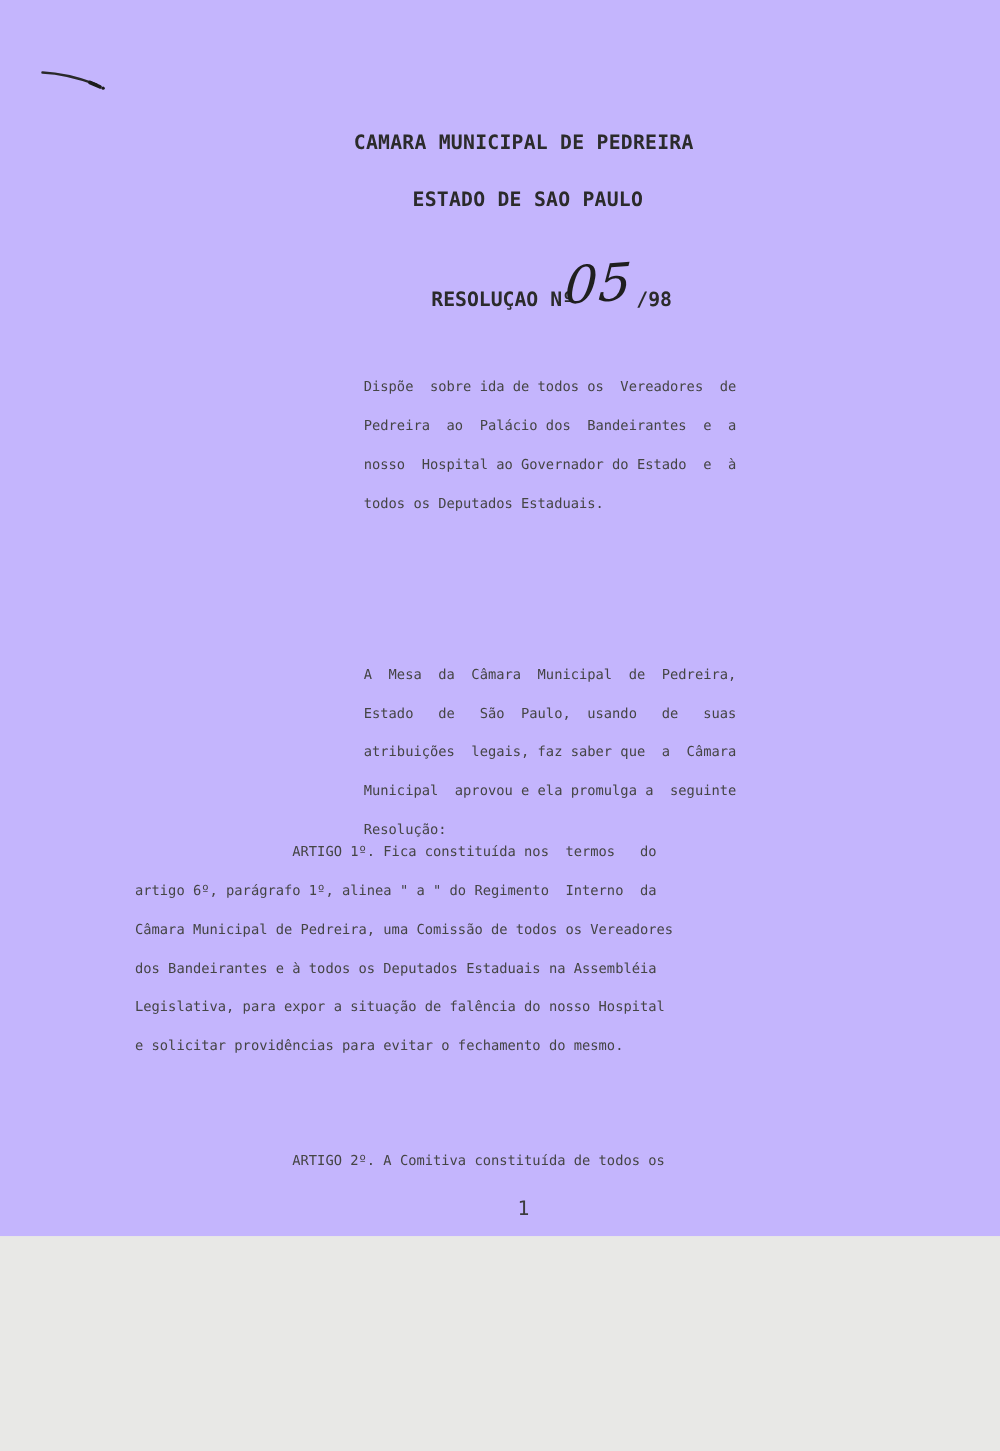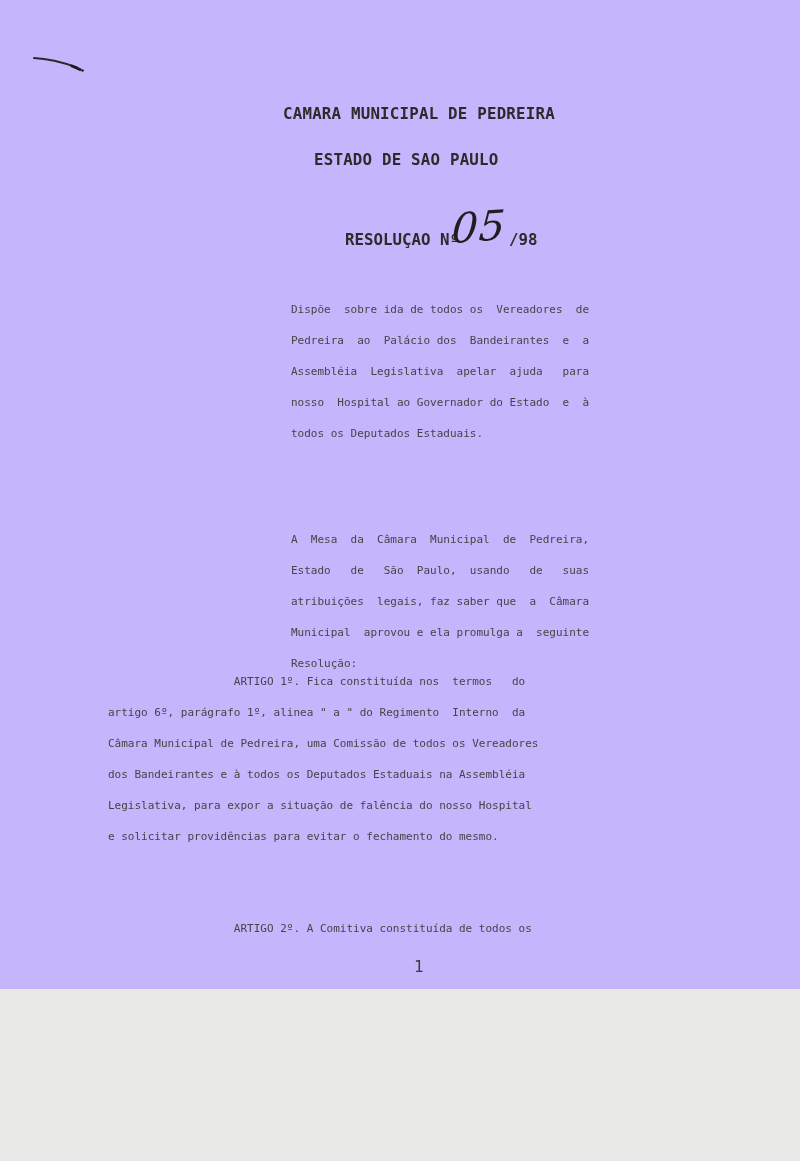--- a/index.html
+++ b/index.html
@@ -62,32 +62,31 @@
 <div class="page">
 
   <svg class="pen-mark" width="62" height="28" viewBox="0 0 62 28">
     <path d="M4 8 C 16 8.5, 32 12, 47 17.5" fill="none" stroke="#2a2a2a" stroke-width="2" stroke-linecap="round"></path>
     <path d="M42 16 L 50 19.5" fill="none" stroke="#1c1c1c" stroke-width="3" stroke-linecap="round"></path>
     <circle cx="52.5" cy="20.5" r="1.3" fill="#1c1c1c"></circle>
   </svg>
 
   <div class="hdr" style="left:283px;top:104px;">CAMARA MUNICIPAL DE PEDREIRA</div>
 
-  <div class="hdr" style="left:314px;top:150px;">ESTADO DE SAO PAULO</div>
+  <div class="hdr" style="left:330px;top:150px;">ESTADO DE SAO PAULO</div>
 
   <div>
     <span class="res-label" style="left:345px;top:230px;">RESOLUÇAO Nº</span>
     <span class="handwritten">05</span>
     <span class="res-year" style="left:509px;top:230px;">/98</span>
   </div>
 
   <div class="block ementa">
     <div class="line">Dispõe  sobre ida de todos os  Vereadores  de</div>
     <div class="line">Pedreira  ao  Palácio dos  Bandeirantes  e  a</div>
-    <div class="line">Assembléia  Legislativa  apelar  ajuda   para</div>
     <div class="line">nosso  Hospital ao Governador do Estado  e  à</div>
     <div class="line">todos os Deputados Estaduais.</div>
   </div>
 
   <div class="block preamble">
     <div class="line">A  Mesa  da  Câmara  Municipal  de  Pedreira,</div>
     <div class="line">Estado   de   São  Paulo,  usando   de   suas</div>
     <div class="line">atribuições  legais, faz saber que  a  Câmara</div>
     <div class="line">Municipal  aprovou e ela promulga a  seguinte</div>
     <div class="line">Resolução:</div>

